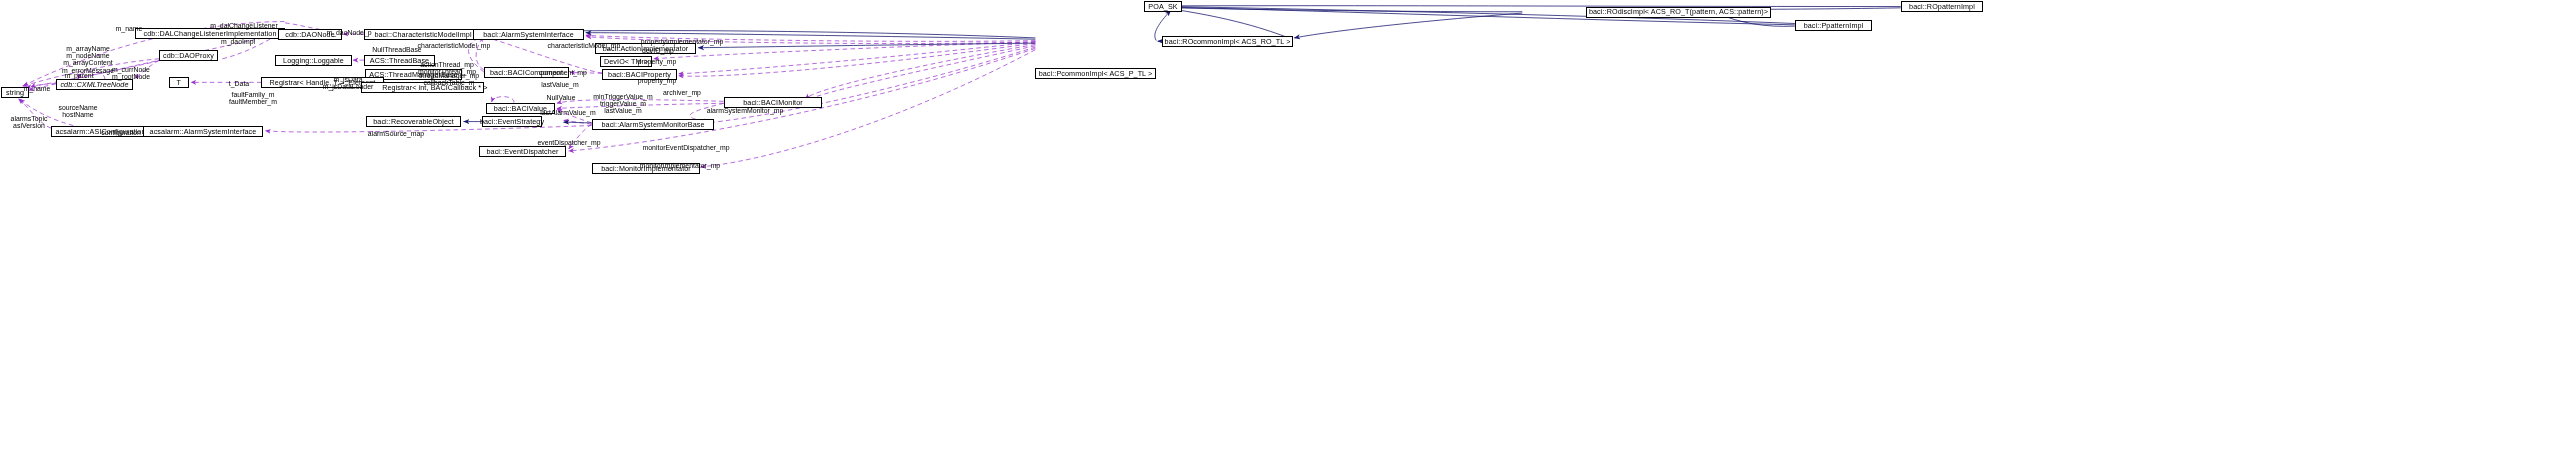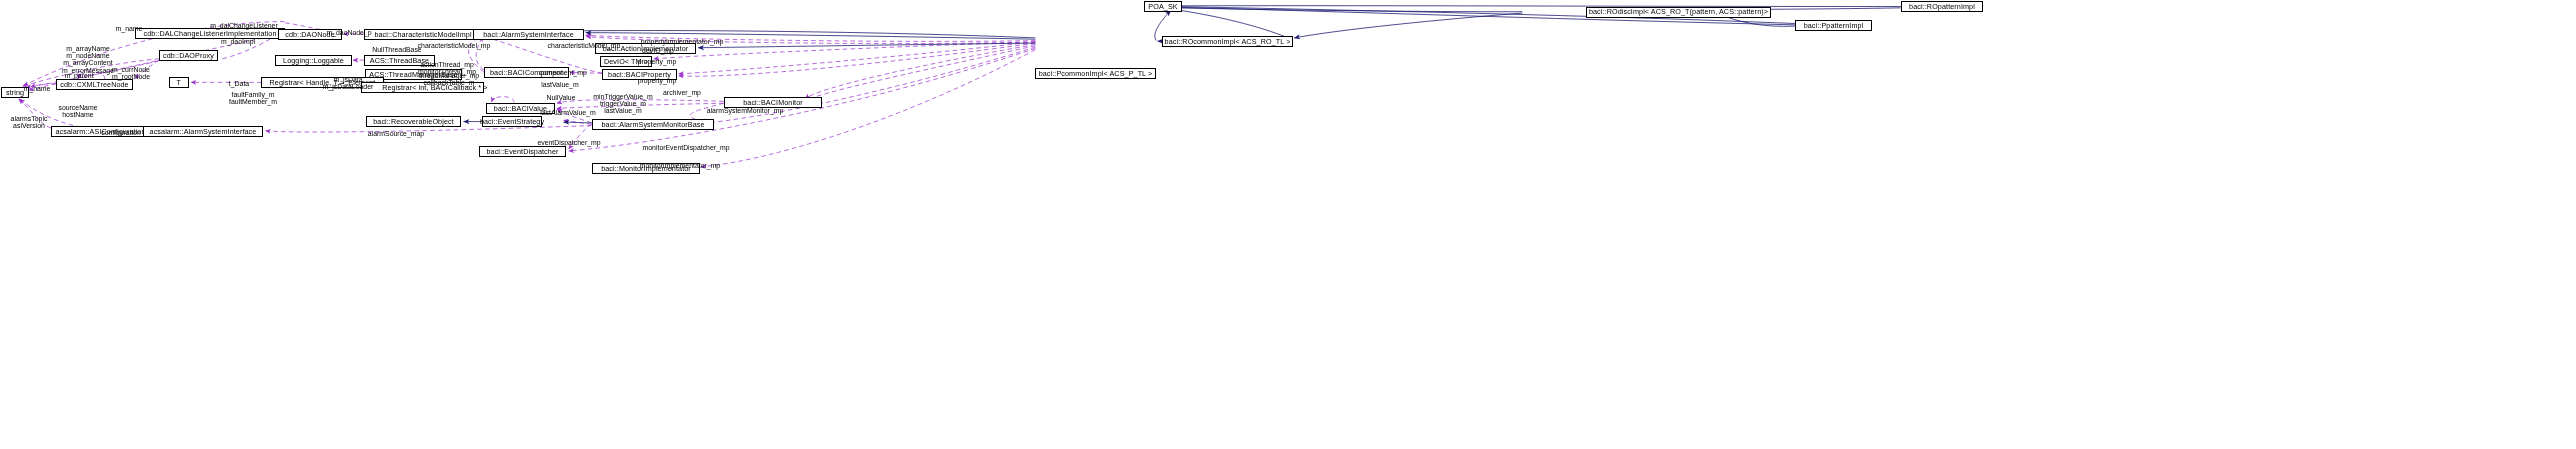--- a/index.html
+++ b/index.html
@@ -152,21 +152,21 @@
 
       <path d="M738,186 C730,186 720,186 709,186"></path>
 
       <path d="M905,188 C890,188 880,187 862,187"></path>
 
       <path d="M2746,36 C2500,26 2200,18 1795,10"></path>
     </g>
   </svg>
 
   <div class="node" style="left:1.3px;top:87px;width:27.5px;text-align:center;">string</div>
-  <div class="node" style="left:56px;top:79px;width:77px;">cdb::CXMLTreeNode</div>
+  <div class="node" style="left:56px;top:79px;width:77px;font-style:italic;">cdb::CXMLTreeNode</div>
   <div class="node" style="left:51px;top:126px;width:99px;">acsalarm::ASIConfiguration</div>
   <div class="node" style="left:135px;top:16.3px;width:150px;margin-top:12px;">cdb::DALChangeListenerImplementation</div>
   <div class="node" style="left:159px;top:50px;width:59px;">cdb::DAOProxy</div>
   <div class="node" style="left:143px;top:126px;width:120px;">acsalarm::AlarmSystemInterface</div>
   <div class="node" style="left:169px;top:77px;width:19.6px;">T</div>
   <div class="node" style="left:278px;top:29px;width:64px;">cdb::DAONode</div>
   <div class="node" style="left:275px;top:55px;width:77px;">Logging::Loggable</div>
   <div class="node" style="left:364px;top:55px;width:71px;">ACS::ThreadBase</div>
   <div class="node" style="left:365px;top:69px;width:97px;">ACS::ThreadManagerBase</div>
   <div class="node" style="left:261px;top:77px;width:123px;">Registrar&lt; Handle, T &gt;::Element</div>

